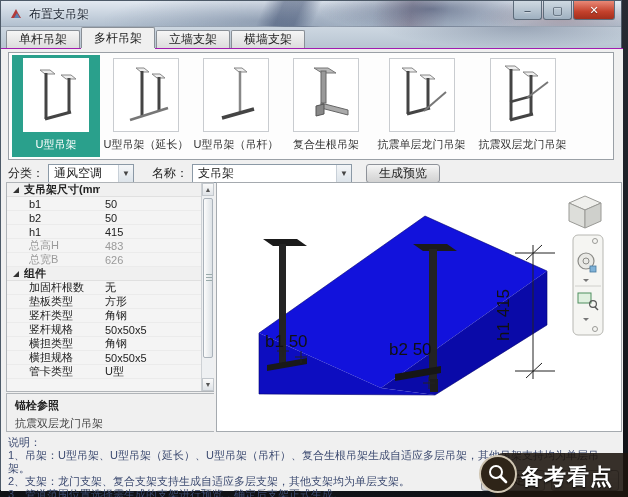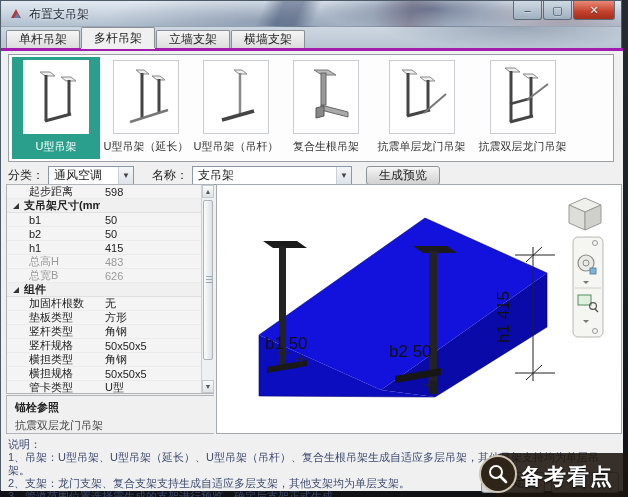--- a/index.html
+++ b/index.html
@@ -39,21 +39,21 @@
       linear-gradient(#cdd7e1,#b8c5d2); }
   .tabs { position:absolute; left:5px; bottom:0; display:flex; align-items:flex-end; }
   .tab { height:18px; padding:0 12px; display:flex; align-items:center; font-size:12px; color:#222;
     background:linear-gradient(#f6f6f6,#dcdcdc); border:1px solid #898f96; border-bottom:none;
     border-radius:2px 2px 0 0; margin-right:1px; cursor:pointer; }
   .tab.active { height:21px; background:#f0f0f0; position:relative; z-index:2;
     box-shadow:0 1px 0 #f0f0f0; }
 
   
   .content { position:absolute; left:0; top:47px; width:622px; height:443px; background:#f0f0f0;
-    border-top:3px solid #a21caf; }
+    border-top:1px solid #a21caf; }
 
   
   .thumbstrip { position:absolute; left:7px; top:3px; width:606px; height:108px;
     background:#fdfdfd; border:1px solid #9aa0a6; display:flex; align-items:stretch; padding:2px; }
   .thumb { width:88px; margin:0 1px; display:flex; flex-direction:column; align-items:center;
     cursor:pointer; padding-top:3px; }
   .thumb.wide { width:99px; }
   .thumb .imgbox { width:66px; height:74px; background:#fff; border:1px solid #c9ccd0;
     display:flex; align-items:center; justify-content:center; }
   .thumb .tlabel { font-size:11px; color:#333; margin-top:5px; white-space:nowrap; }
@@ -242,24 +242,20 @@
       </div>
       <span class="lab">名称：</span>
       <div class="combo c2">
         <span>支吊架</span>
         <span class="arrow">▼</span>
       </div>
       <div class="btn gen-btn">生成预览</div>
     </div>
 
     <div class="propgrid">
-      <div class="prow">
-        <span class="plabel">起步距离</span>
-        <span class="pvalue">598</span>
-      </div>
       <div class="prow group">
         <span class="tri"></span>
         <span class="plabel">支吊架尺寸(mm)</span>
       </div>
       <div class="prow">
         <span class="plabel">b1</span>
         <span class="pvalue">50</span>
       </div>
       <div class="prow">
         <span class="plabel">b2</span>

